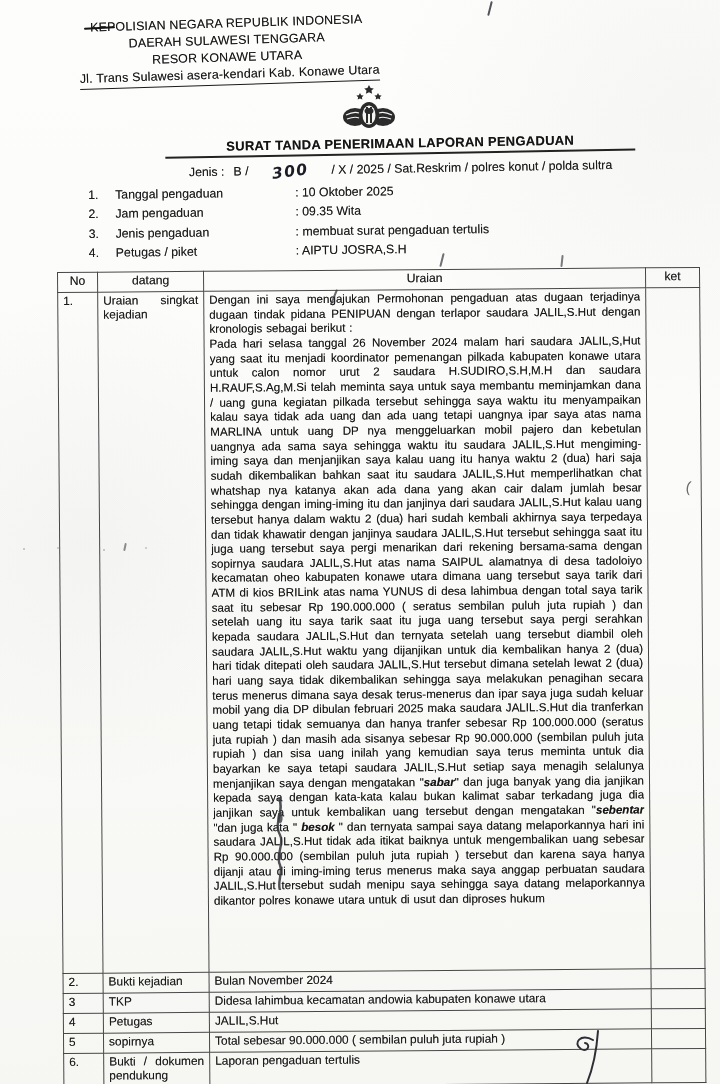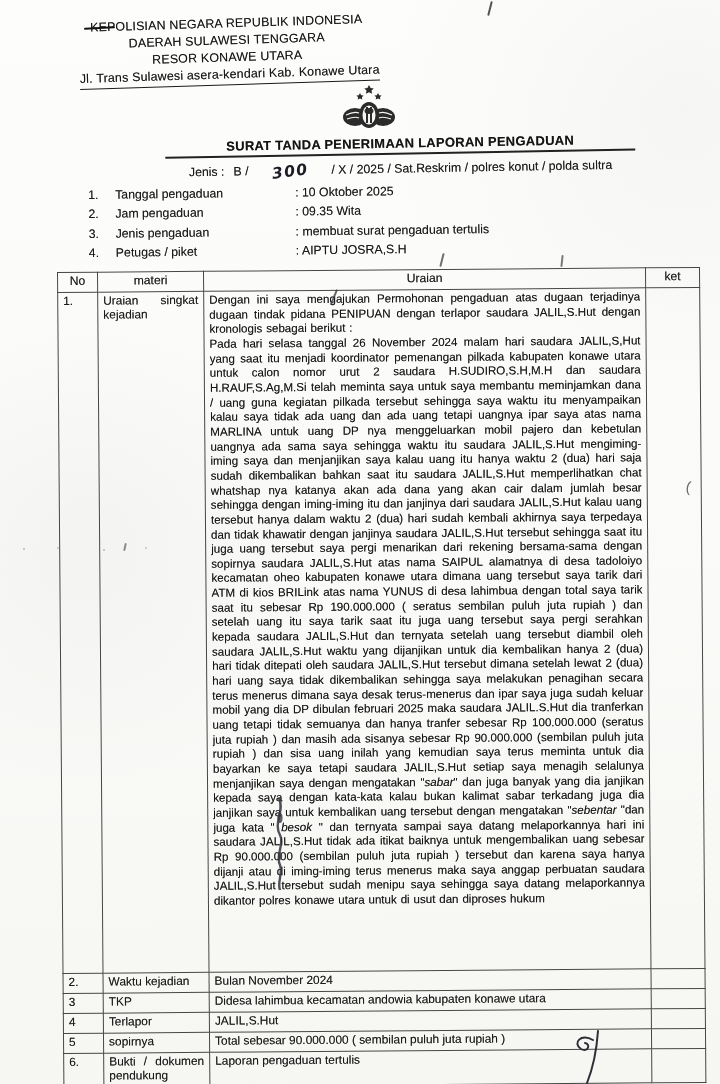--- a/index.html
+++ b/index.html
@@ -70,21 +70,21 @@
   table.report th, table.report td{
     border:1.3px solid #474747;vertical-align:top;
     font-size:11.9px;color:#1a1a1a;padding:1px 5px;
   }
   table.report th{height:17px;font-weight:normal;text-align:center;font-size:12.2px;padding:1px 2px;}
   td.cno{text-align:left;padding-left:7px;}
   td.cmateri{text-align:justify;}
   td.curaian{padding:2px 6px;}
   .uwrap{height:676px;overflow:hidden;text-align:justify;font-size:11.6px;line-height:14.65px;color:#151515;word-spacing:0.6px;}
   .uwrap p{margin:0;}
-  .bi{font-weight:normal;font-style:italic;}
+  .bi{font-weight:bold;font-style:italic;}
   tr.brow td{height:17px;vertical-align:top;}
   tr.brow td.curaian{white-space:nowrap;overflow:hidden;}
   tr.brow-last td{height:31px;}
 
   
   .pen{position:absolute;background:#35353c;border-radius:2px;opacity:0.85;}
   .mark-top-right{left:489px;top:1px;width:2.2px;height:15px;transform:rotate(14deg);}
   .mark-slash{left:333px;top:289px;width:2px;height:16px;transform:rotate(22deg);opacity:0.75;}
   .mark-tick1{left:441px;top:253px;width:2px;height:14px;transform:rotate(14deg);opacity:0.7;}
   .mark-tick2{left:561px;top:255px;width:1.8px;height:12px;transform:rotate(6deg);opacity:0.65;}
@@ -175,52 +175,52 @@
     <table class="report">
       <colgroup>
         <col style="width:40px">
           <col style="width:106px">
           <col style="width:442px">
           <col style="width:54px">
       </colgroup>
       <thead>
         <tr>
           <th>No</th>
-          <th>materi</th>
+          <th>datang</th>
           <th>Uraian</th>
           <th>ket</th>
         </tr>
       </thead>
       <tbody id="table-body">
         <tr>
           <td class="cno" style="height:678px">1.</td>
           <td class="cmateri">Uraian singkat kejadian</td>
           <td class="curaian">
             <div class="uwrap">
               <p>Dengan ini saya mengajukan Permohonan pengaduan atas dugaan terjadinya dugaan tindak pidana PENIPUAN dengan terlapor saudara JALIL,S.Hut dengan kronologis sebagai berikut :</p>
               <p id="para2"><span>Pada hari selasa tanggal 26 November 2024 malam hari saudara JALIL,S,Hut yang saat itu menjadi koordinator pemenangan pilkada kabupaten konawe utara untuk calon nomor urut 2 saudara H.SUDIRO,S.H,M.H dan saudara H.RAUF,S.Ag,M.Si telah meminta saya untuk saya membantu meminjamkan dana / uang guna kegiatan pilkada tersebut sehingga saya waktu itu menyampaikan kalau saya tidak ada uang dan ada uang tetapi uangnya ipar saya atas nama MARLINA untuk uang DP nya menggeluarkan mobil pajero dan kebetulan uangnya ada sama saya sehingga waktu itu saudara JALIL,S.Hut mengiming-iming saya dan menjanjikan saya kalau uang itu hanya waktu 2 (dua) hari saja sudah dikembalikan bahkan saat itu saudara JALIL,S.Hut memperlihatkan chat whatshap nya katanya akan ada dana yang akan cair dalam jumlah besar sehingga dengan iming-iming itu dan janjinya dari saudara JALIL,S.Hut kalau uang tersebut hanya dalam waktu 2 (dua) hari sudah kembali akhirnya saya terpedaya dan tidak khawatir dengan janjinya saudara JALIL,S.Hut tersebut sehingga saat itu juga uang tersebut saya pergi menarikan dari rekening bersama-sama dengan sopirnya saudara JALIL,S.Hut atas nama SAIPUL alamatnya di desa tadoloiyo kecamatan oheo kabupaten konawe utara dimana uang tersebut saya tarik dari ATM di kios BRILink atas nama YUNUS di desa lahimbua dengan total saya tarik saat itu sebesar Rp 190.000.000 ( seratus sembilan puluh juta rupiah ) dan setelah uang itu saya tarik saat itu juga uang tersebut saya pergi serahkan kepada saudara JALIL,S.Hut dan ternyata setelah uang tersebut diambil oleh saudara JALIL,S.Hut waktu yang dijanjikan untuk dia kembalikan hanya 2 (dua) hari tidak ditepati oleh saudara JALIL,S.Hut tersebut dimana setelah lewat 2 (dua) hari uang saya tidak dikembalikan sehingga saya melakukan penagihan secara terus menerus dimana saya desak terus-menerus dan ipar saya juga sudah keluar mobil yang dia DP dibulan februari 2025 maka saudara JALIL.S.Hut dia tranferkan uang tetapi tidak semuanya dan hanya tranfer sebesar Rp 100.000.000 (seratus juta rupiah ) dan masih ada sisanya sebesar Rp 90.000.000 (sembilan puluh juta rupiah ) dan sisa uang inilah yang kemudian saya terus meminta untuk dia bayarkan ke saya tetapi saudara JALIL,S.Hut setiap saya menagih selalunya menjanjikan saya dengan mengatakan "</span><span class="bi">sabar</span><span>" dan juga banyak yang dia janjikan kepada saya dengan kata-kata kalau bukan kalimat sabar terkadang juga dia janjikan saya untuk kembalikan uang tersebut dengan mengatakan "</span><span class="bi">sebentar</span><span> "dan juga kata " </span><span class="bi">besok</span><span> " dan ternyata sampai saya datang melaporkannya hari ini saudara JALIL,S.Hut tidak ada itikat baiknya untuk mengembalikan uang sebesar Rp 90.000.000 (sembilan puluh juta rupiah ) tersebut dan karena saya hanya dijanji atau di iming-iming terus menerus maka saya anggap perbuatan saudara JALIL,S.Hut tersebut sudah menipu saya sehingga saya datang melaporkannya dikantor polres konawe utara untuk di usut dan diproses hukum</span></p>
             </div>
           </td>
           <td class="cket"></td>
         </tr>
       <tr class="brow">
             <td class="cno">2.</td>
-            <td class="cmateri">Waktu kejadian</td>
+            <td class="cmateri">Bukti kejadian</td>
             <td class="curaian">Bulan November 2024</td>
             <td class="cket"></td>
           </tr>
           <tr class="brow">
             <td class="cno">3</td>
             <td class="cmateri">TKP</td>
             <td class="curaian">Didesa lahimbua kecamatan andowia kabupaten konawe utara</td>
             <td class="cket"></td>
           </tr>
           <tr class="brow">
             <td class="cno">4</td>
-            <td class="cmateri">Terlapor</td>
+            <td class="cmateri">Petugas</td>
             <td class="curaian">JALIL,S.Hut</td>
             <td class="cket"></td>
           </tr>
           <tr class="brow">
             <td class="cno">5</td>
             <td class="cmateri">sopirnya</td>
             <td class="curaian">Total sebesar 90.000.000 ( sembilan puluh juta rupiah )</td>
             <td class="cket"></td>
           </tr>
           <tr class="brow brow-last">

